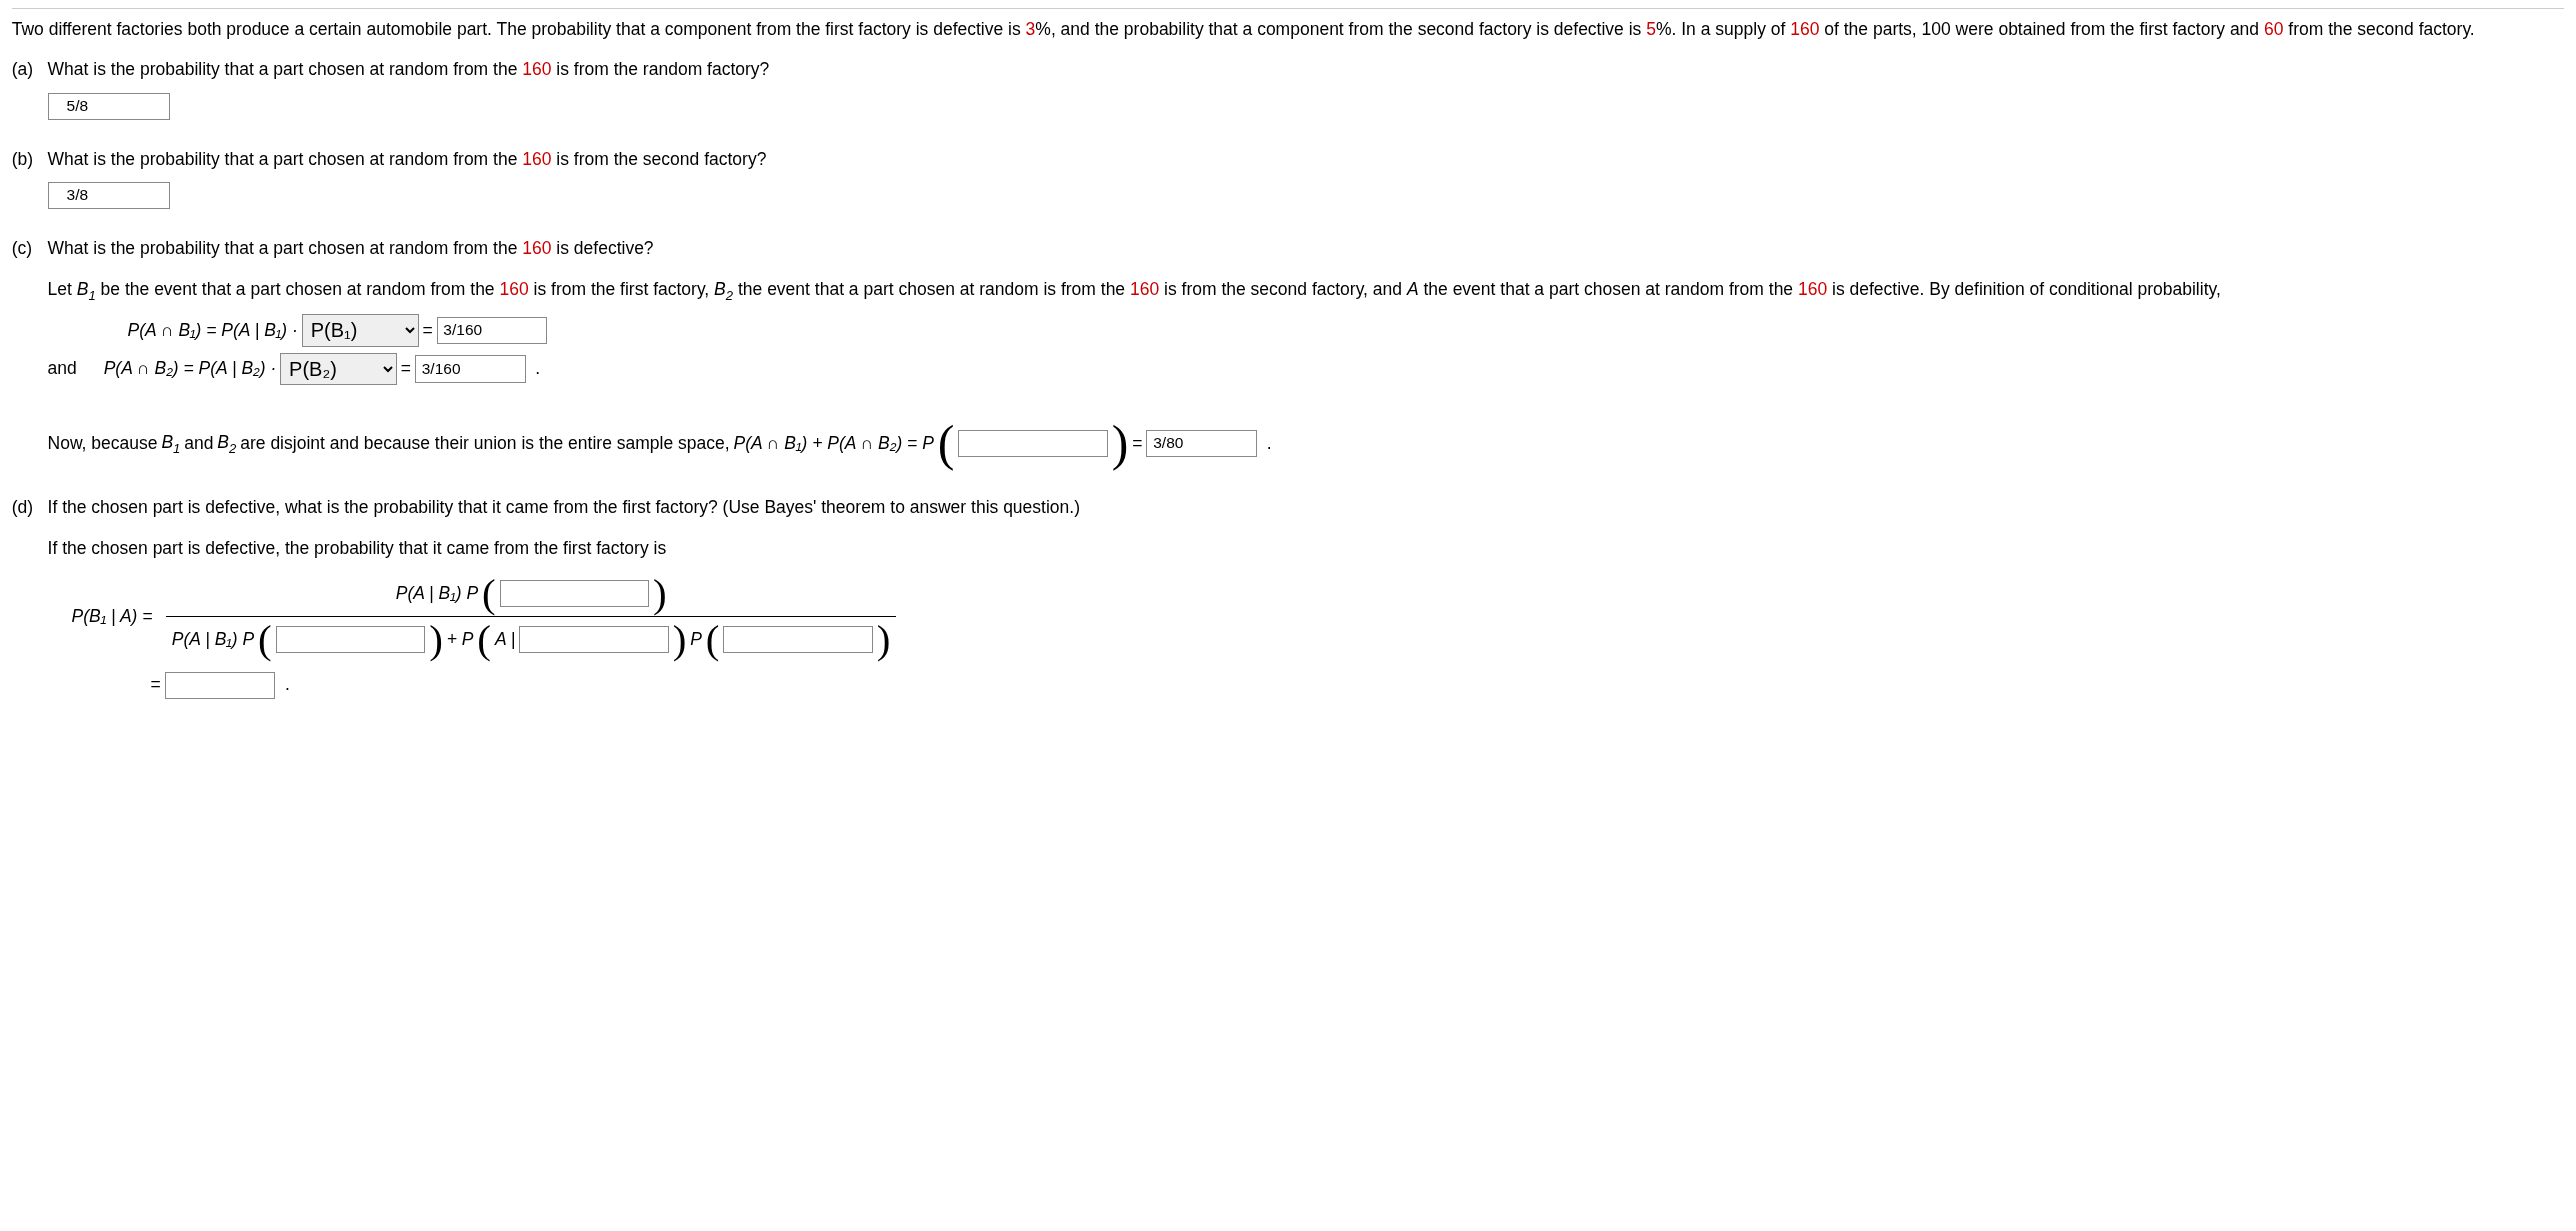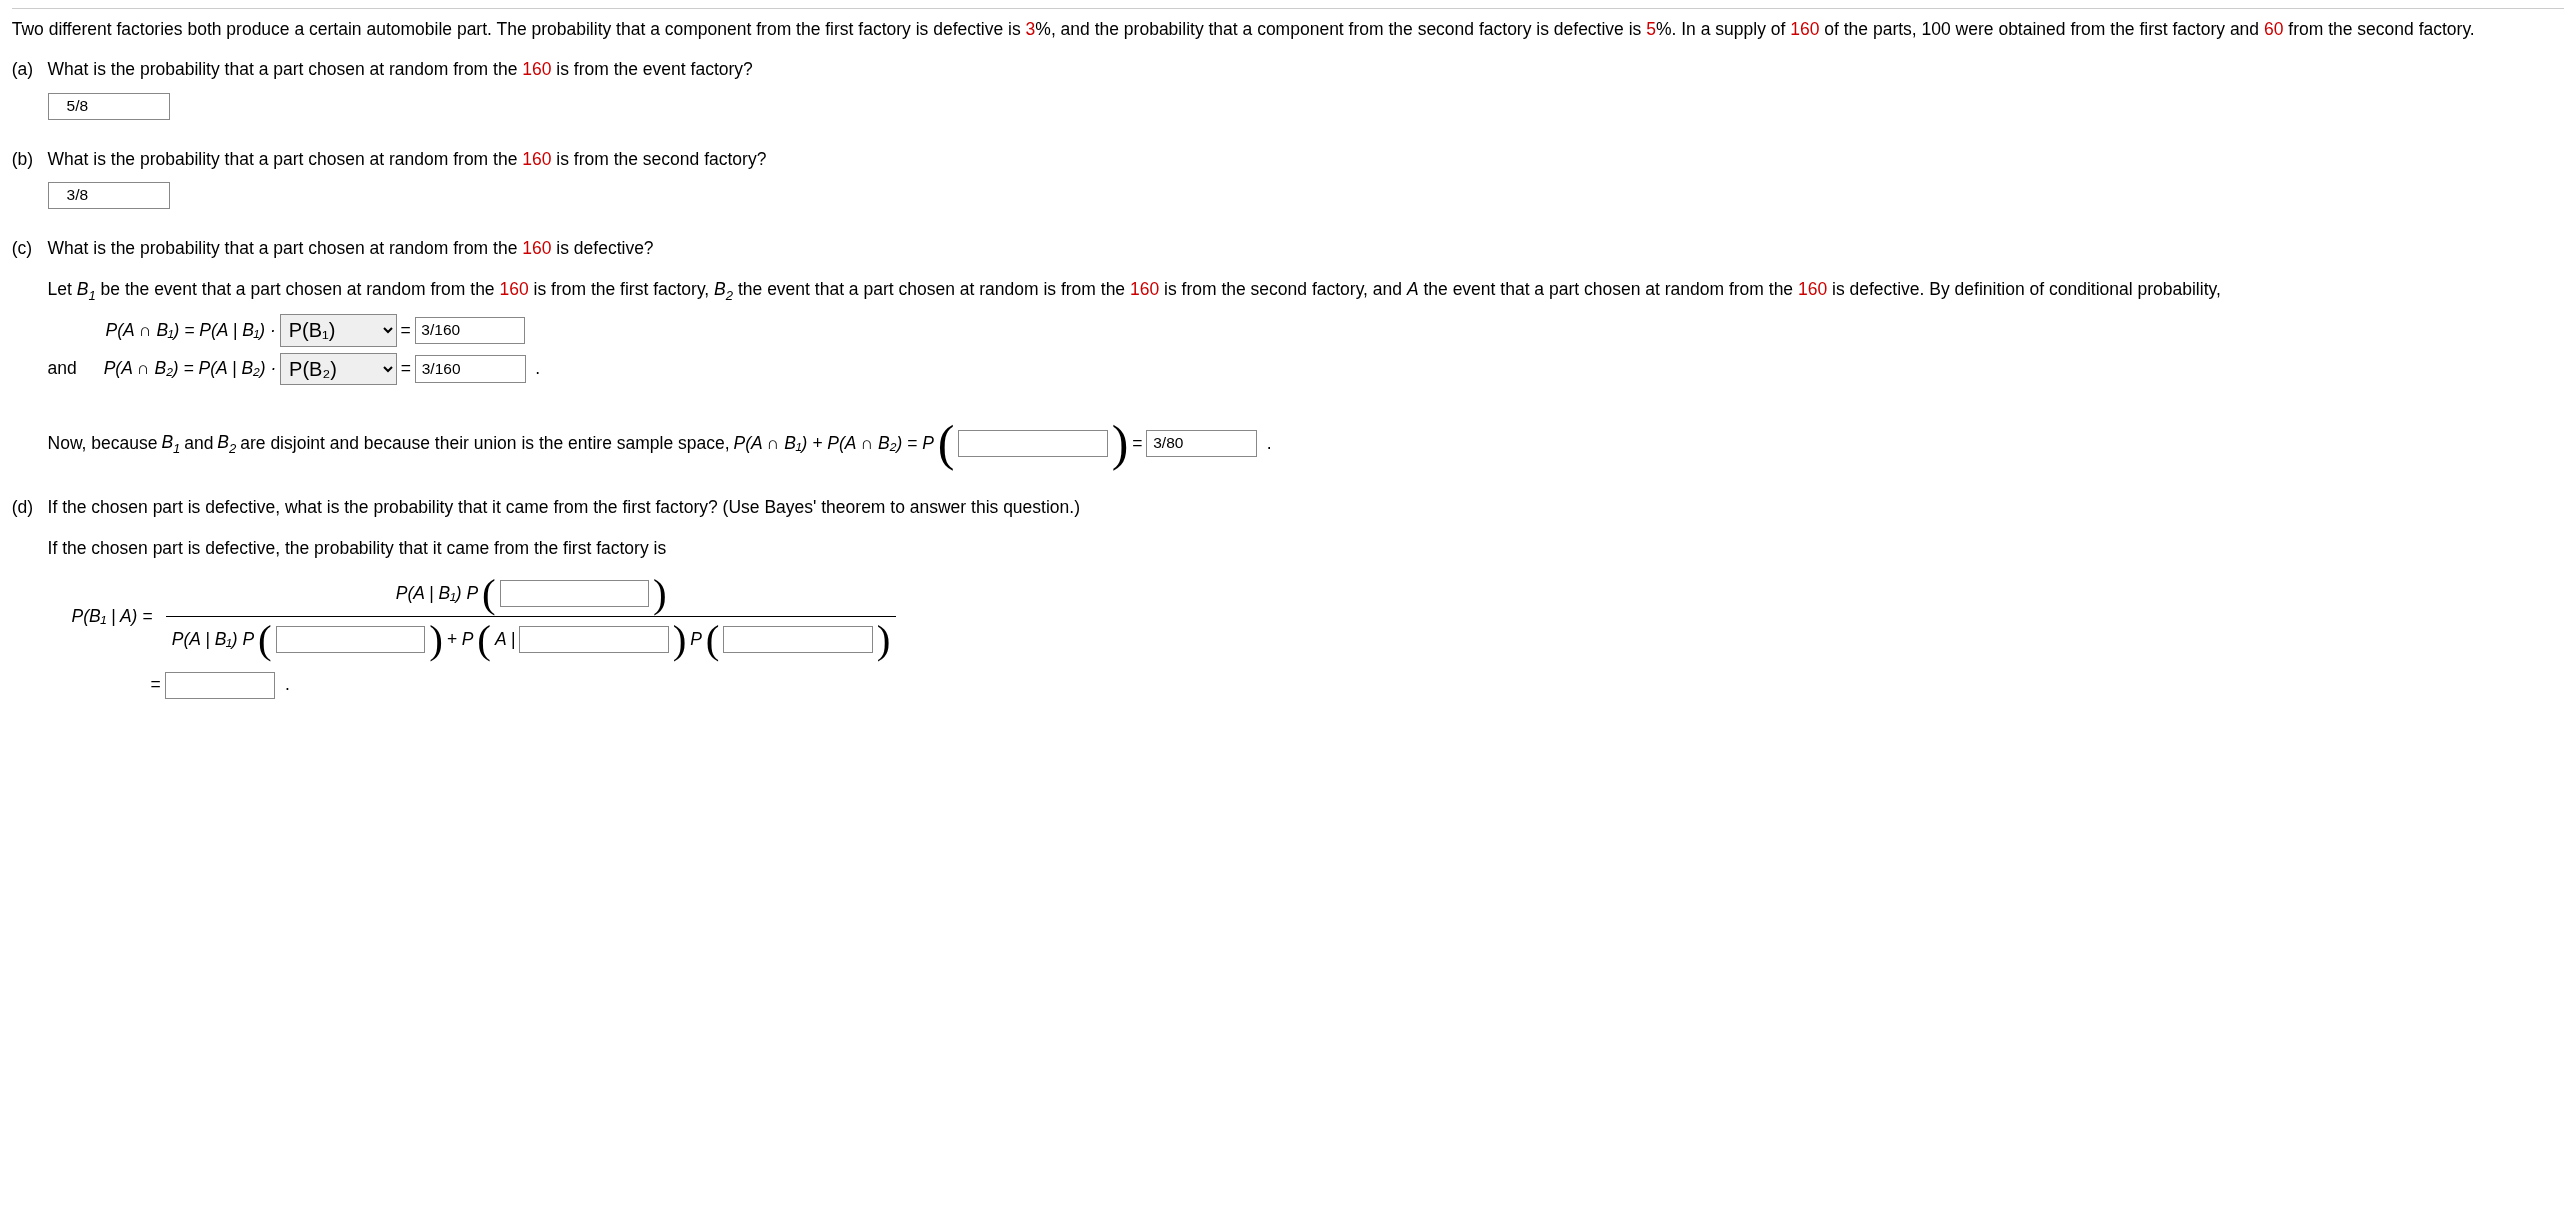--- a/index.html
+++ b/index.html
@@ -71,21 +71,21 @@
 
 <hr class="top">
 
 <div>
   <span>Two different factories both produce a certain automobile part. The probability that a component from the first factory is defective is </span><span class="redish">3</span><span>%, and the probability that a component from the second factory is defective is </span><span class="redish">5</span><span>%. In a supply of </span><span class="redish">160</span><span> of the parts, 100 were obtained from the first factory and </span><span class="redish">60</span><span> from the second factory.</span>
 </div>
 
 <div class="question-block mt16">
   <span class="part-label">(a)</span>
   <span class="part-body">
-    <span>What is the probability that a part chosen at random from the </span><span class="redish">160</span><span> is from the event factory?</span>
+    <span>What is the probability that a part chosen at random from the </span><span class="redish">160</span><span> is from the random factory?</span>
     <div class="mt10">
       <input class="text-input small" type="text" value="5/8" style="">
     </div>
   </span>
 </div>
 
 <div class="question-block">
   <span class="part-label">(b)</span>
   <span class="part-body">
     <span>What is the probability that a part chosen at random from the </span><span class="redish">160</span><span> is from the second factory?</span>
@@ -97,21 +97,21 @@
 
 <div class="question-block">
   <span class="part-label">(c)</span>
   <span class="part-body">
     <span>What is the probability that a part chosen at random from the </span><span class="redish">160</span><span> is defective?</span>
 
     <div class="mt16">
       <span>Let </span><span class="italic"><span>B</span><span class="sub">1</span></span><span> be the event that a part chosen at random from the </span><span class="redish">160</span><span> is from the first factory, </span><span class="italic"><span>B</span><span class="sub">2</span></span><span> the event that a part chosen at random is from the </span><span class="redish">160</span><span> is from the second factory, and </span><span class="italic">A</span><span> the event that a part chosen at random from the </span><span class="redish">160</span><span> is defective. By definition of conditional probability,</span>
     </div>
 
-    <div class="eq-row mt10 eq-line" style="margin-left:58px;">
+    <div class="eq-row mt10 eq-line" style="margin-left:80px;">
       <span class="italic">P(A ∩ B₁)  =  P(A | B₁) · </span>
       <select class="sel">
         <option>P(B₁)</option>
         <option>P(B₂)</option>
         <option>P(A)</option>
       </select>
       <span>  =  </span>
       <input class="text-input med" type="text" value="3/160" style="">
     </div>
 

